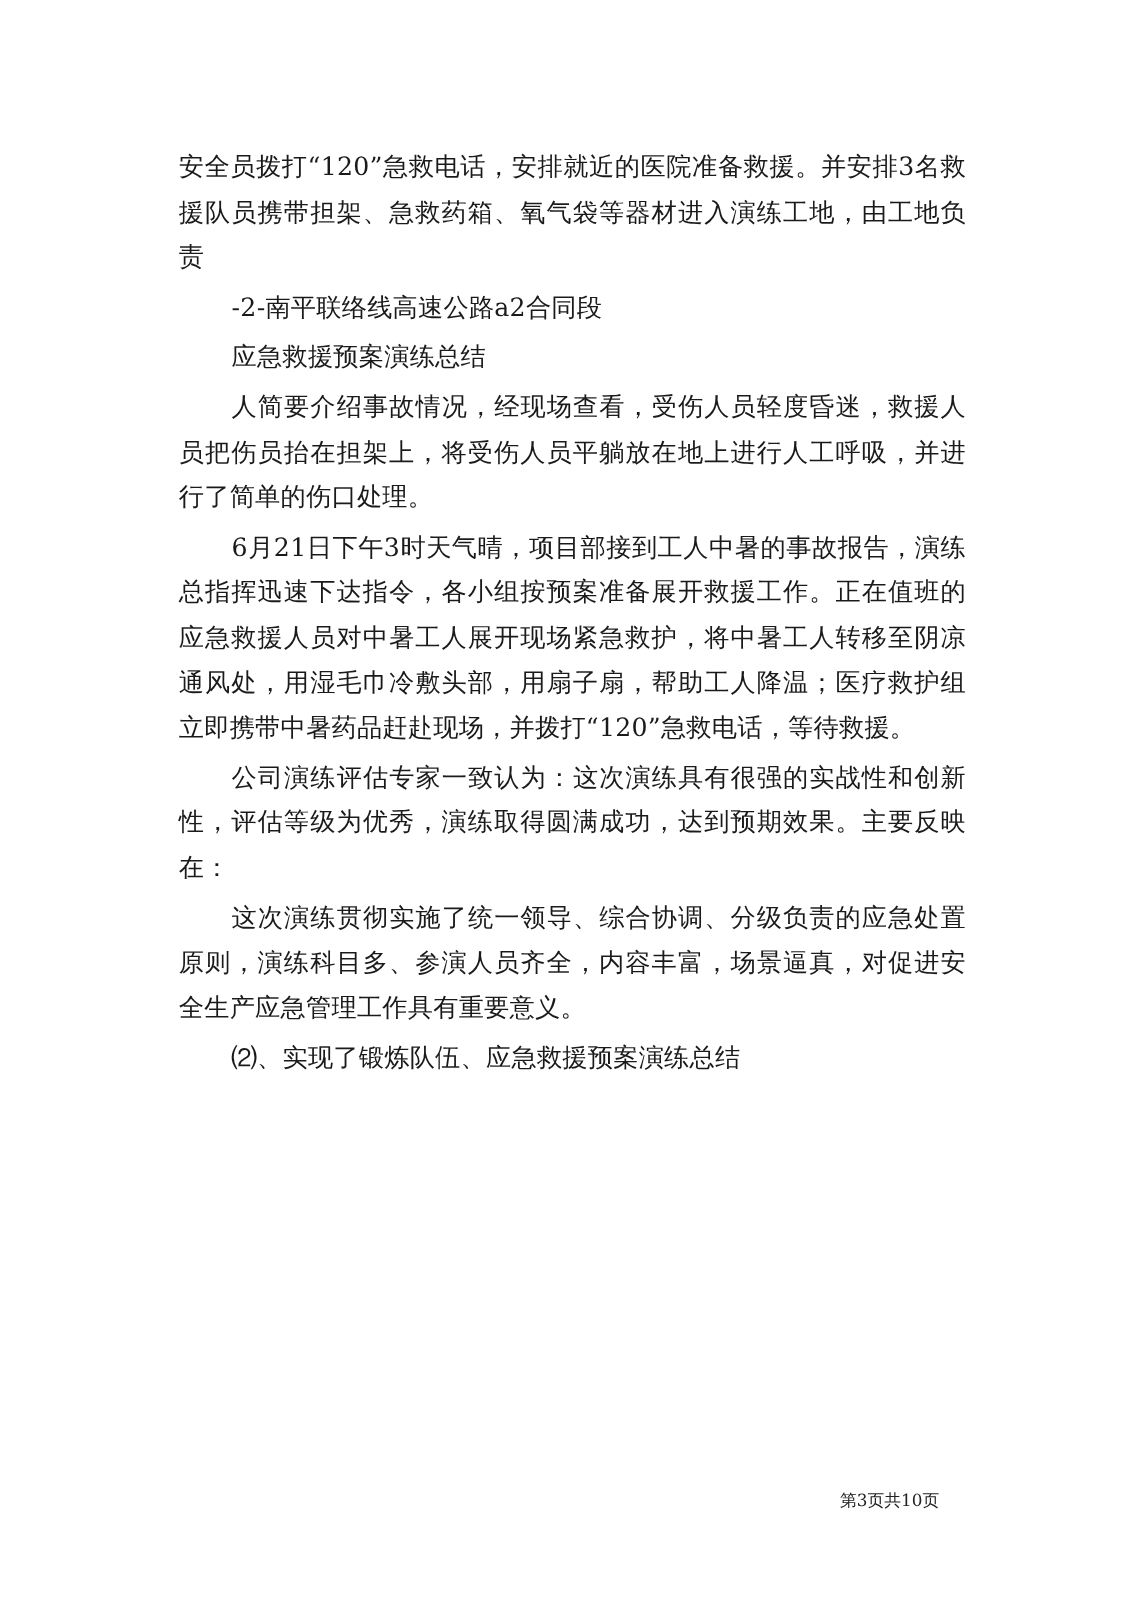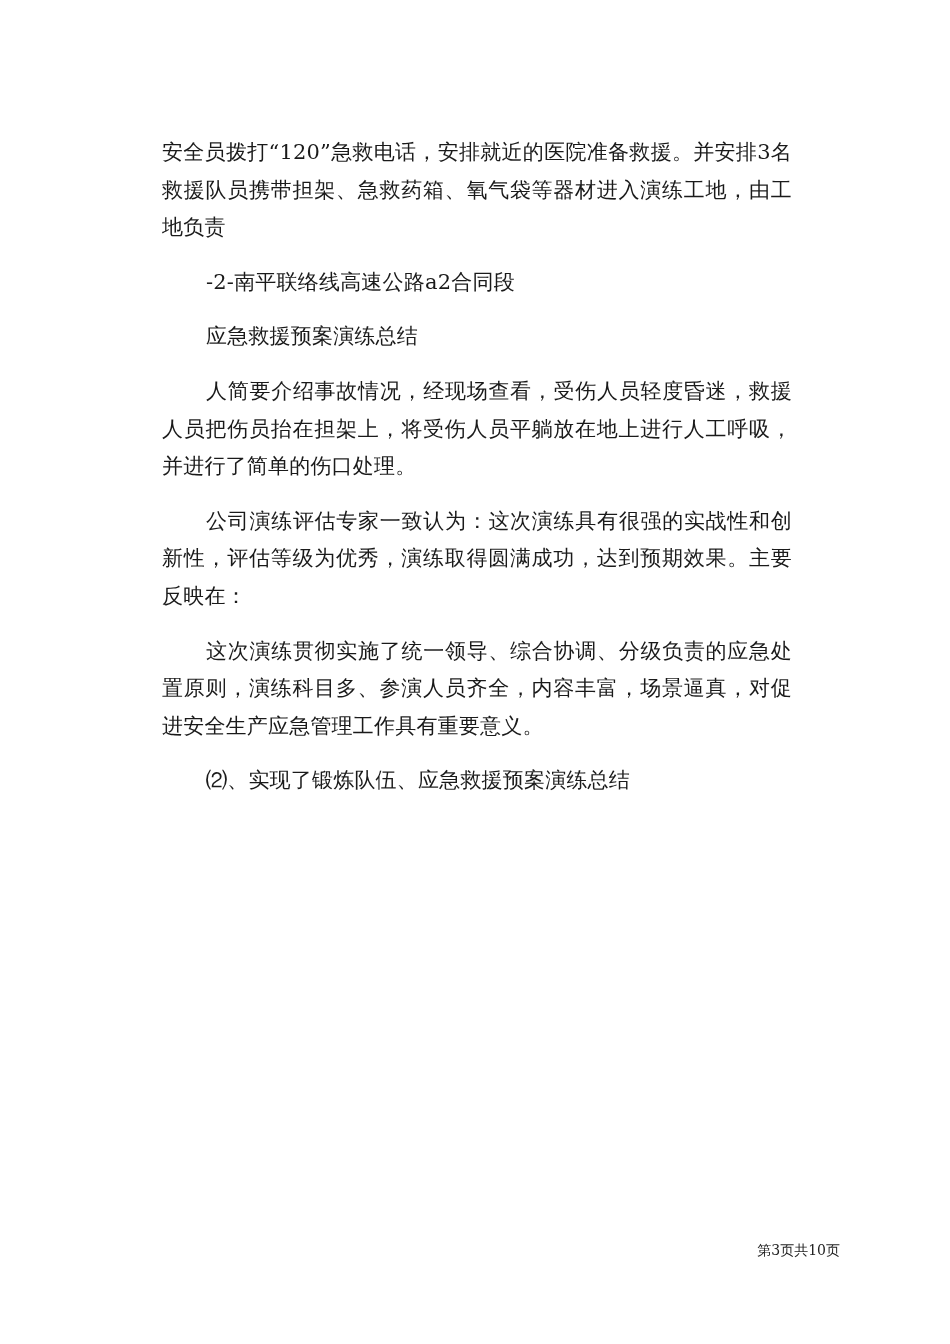--- a/index.html
+++ b/index.html
@@ -24,48 +24,49 @@
   }
   .content {
     position: absolute;
     left: 145px;
     top: 117px;
     width: 664px;
   }
   .para {
     font-size: 21px;
     line-height: 37.6px;
-    margin: 17px;
+    margin: 4px;
     text-align: justify;
     text-justify: inter-character;
     letter-spacing: 0.2px;
     word-break: break-all;
   }
   .indent {
     text-indent: 44px;
   }
   .footer {
     position: absolute;
     left: 700px;
     top: 1242px;
     width: 140px;
     font-size: 14px;
     font-family: "DejaVu Serif", "Liberation Serif", serif;
     color: #222;
-    text-align: right;
+    text-align: left;
   }
 </style>
 </head>
 <body>
 
 <div class="page">
   <div class="content">
     <p class="para">安全员拨打“120”急救电话，安排就近的医院准备救援。并安排3名救援队员携带担架、急救药箱、氧气袋等器材进入演练工地，由工地负责</p>
     <p class="para indent">-2-南平联络线高速公路a2合同段</p>
     <p class="para indent">应急救援预案演练总结</p>
     <p class="para indent">人简要介绍事故情况，经现场查看，受伤人员轻度昏迷，救援人员把伤员抬在担架上，将受伤人员平躺放在地上进行人工呼吸，并进行了简单的伤口处理。</p>
+    <p class="para indent">6月21日下午3时天气晴，项目部接到工人中暑的事故报告，演练总指挥迅速下达指令，各小组按预案准备展开救援工作。正在值班的应急救援人员对中暑工人展开现场紧急救护，将中暑工人转移至阴凉通风处，用湿毛巾冷敷头部，用扇子扇，帮助工人降温；医疗救护组立即携带中暑药品赶赴现场，并拨打“120”急救电话，等待救援。</p>
     <p class="para indent">公司演练评估专家一致认为：这次演练具有很强的实战性和创新性，评估等级为优秀，演练取得圆满成功，达到预期效果。主要反映在：</p>
     <p class="para indent">这次演练贯彻实施了统一领导、综合协调、分级负责的应急处置原则，演练科目多、参演人员齐全，内容丰富，场景逼真，对促进安全生产应急管理工作具有重要意义。</p>
     <p class="para indent">⑵、实现了锻炼队伍、应急救援预案演练总结</p>
   </div>
 
   <div class="footer">第3页共10页</div>
 </div>
 
 </body></html>

